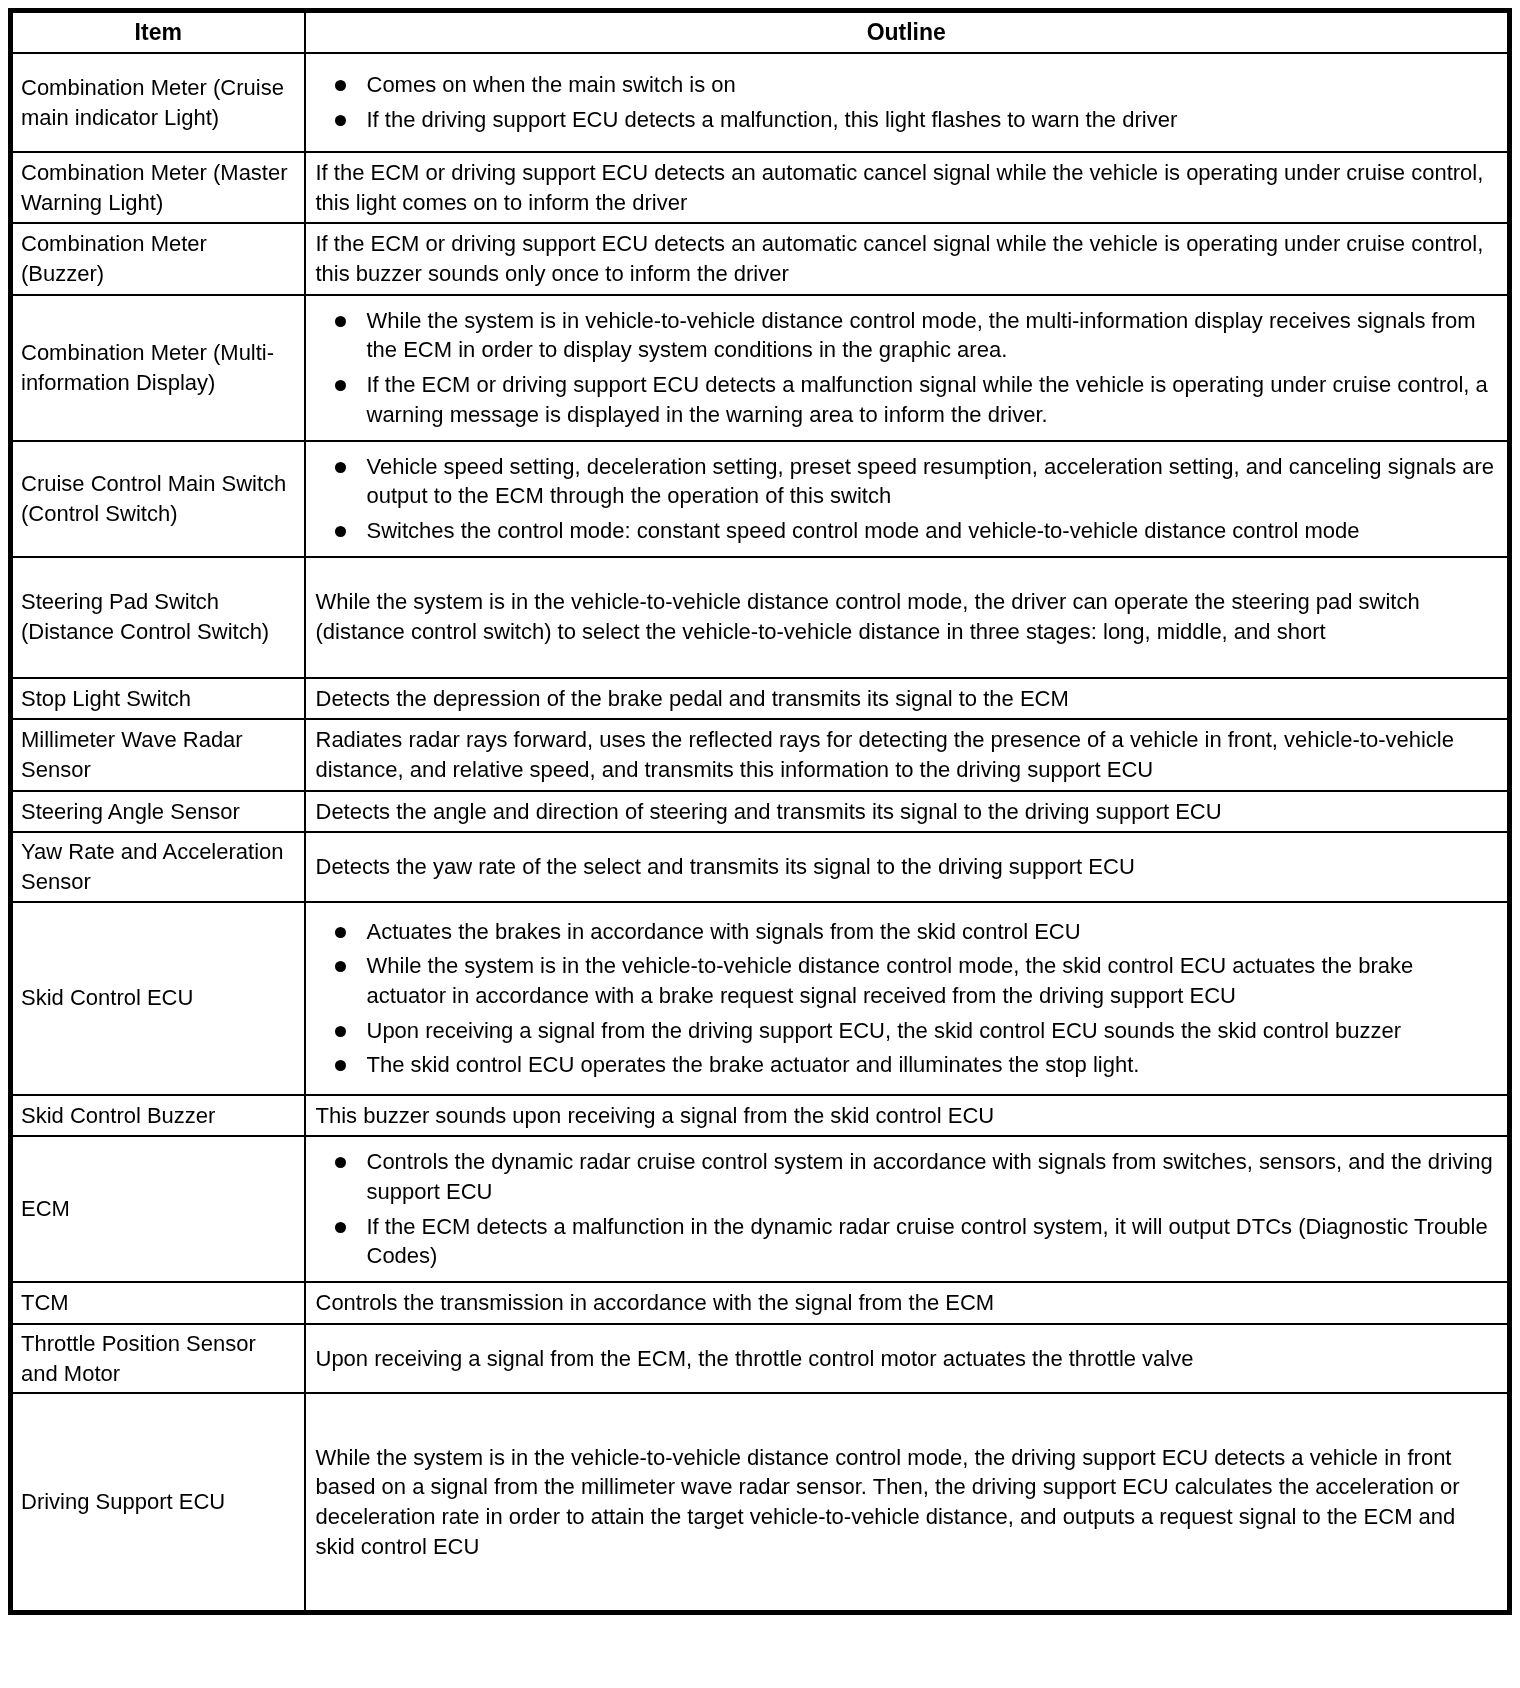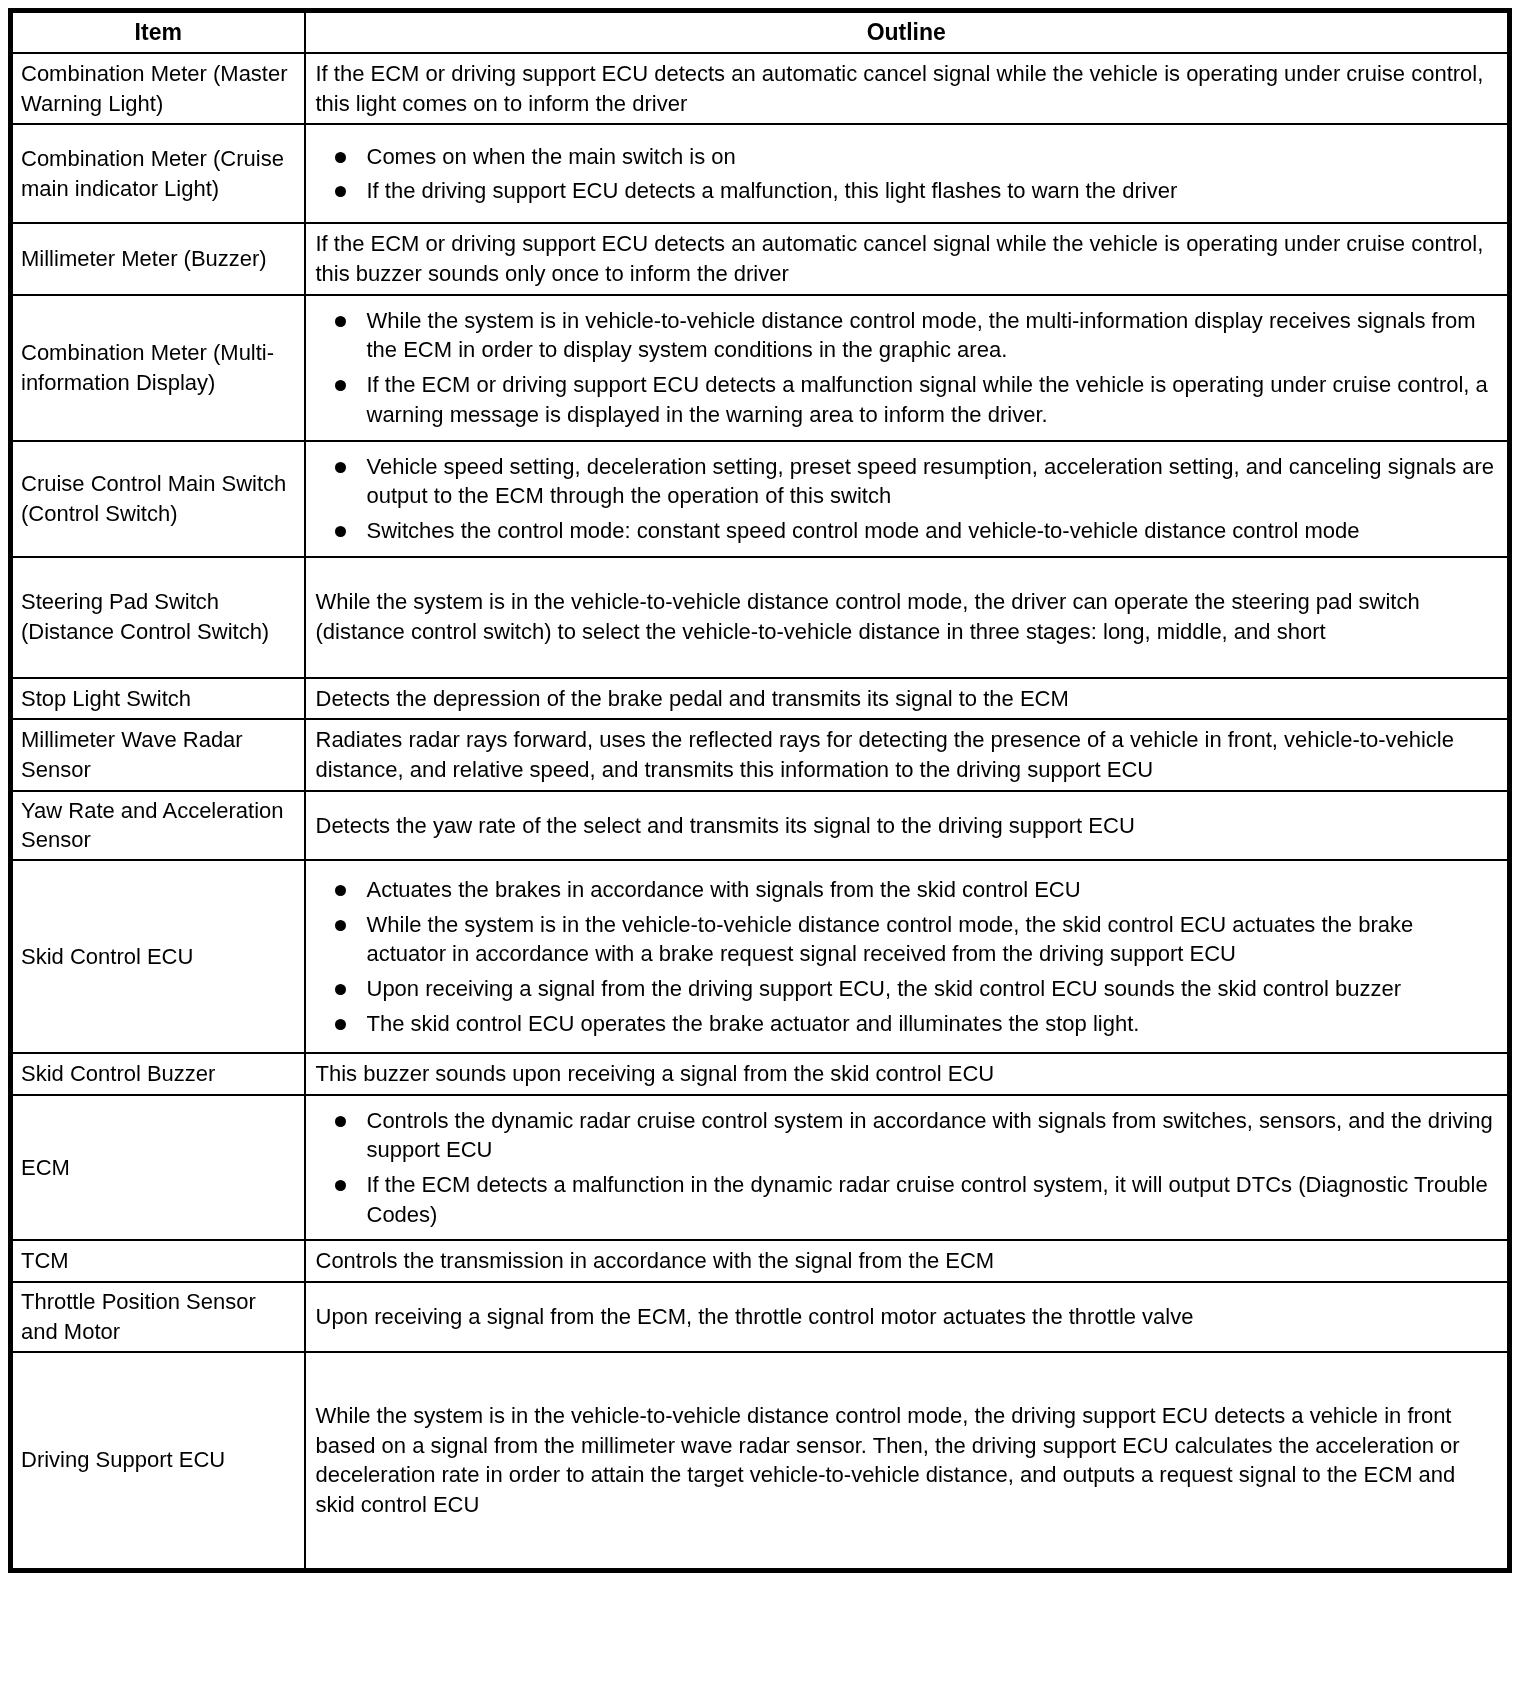--- a/index.html
+++ b/index.html
@@ -75,45 +75,45 @@
         <col class="c-outline">
       </colgroup>
     <thead>
       <tr style="height:40px">
         <th>Item</th>
         <th>Outline</th>
       </tr>
     </thead>
     <tbody>
 
+      <tr style="height:99px">
+        <td class="item">Combination Meter (Cruise main indicator Light)</td>
+        <td class="outline">
+          <ul class="blist">
+            <li>
+                <span class="dot"></span>
+                <span class="btxt">Comes on when the main switch is on</span>
+              </li>
+            <li>
+                <span class="dot"></span>
+                <span class="btxt">If the driving support ECU detects a malfunction, this light flashes to warn the driver</span>
+              </li>
+          </ul>
+        </td>
+      </tr>
+
       <tr style="height:65px">
         <td class="item">Combination Meter (Master Warning Light)</td>
         <td class="outline">
             <div class="txt">If the ECM or driving support ECU detects an automatic cancel signal while the vehicle is operating under cruise control, this light comes on to inform the driver</div>
           </td>
       </tr>
 
-      <tr style="height:99px">
-        <td class="item">Combination Meter (Cruise main indicator Light)</td>
-        <td class="outline">
-          <ul class="blist">
-            <li>
-                <span class="dot"></span>
-                <span class="btxt">Comes on when the main switch is on</span>
-              </li>
-            <li>
-                <span class="dot"></span>
-                <span class="btxt">If the driving support ECU detects a malfunction, this light flashes to warn the driver</span>
-              </li>
-          </ul>
-        </td>
-      </tr>
-
       <tr style="height:65px">
-        <td class="item">Millimeter Meter (Buzzer)</td>
+        <td class="item">Combination Meter (Buzzer)</td>
         <td class="outline">
             <div class="txt">If the ECM or driving support ECU detects an automatic cancel signal while the vehicle is operating under cruise control, this buzzer sounds only once to inform the driver</div>
           </td>
       </tr>
 
       <tr style="height:126px">
         <td class="item">Combination Meter (Multi-information Display)</td>
         <td class="outline">
           <ul class="blist">
             <li>
@@ -160,20 +160,26 @@
       </tr>
 
 
       <tr style="height:68px">
         <td class="item">Millimeter Wave Radar Sensor</td>
         <td class="outline">
             <div class="txt">Radiates radar rays forward, uses the reflected rays for detecting the presence of a vehicle in front, vehicle-to-vehicle distance, and relative speed, and transmits this information to the driving support ECU</div>
           </td>
       </tr>
 
+      <tr style="height:37px">
+        <td class="item">Steering Angle Sensor</td>
+        <td class="outline">
+            <div class="txt">Detects the angle and direction of steering and transmits its signal to the driving support ECU</div>
+          </td>
+      </tr>
 
 
       <tr style="height:67px">
         <td class="item">Yaw Rate and Acceleration Sensor</td>
         <td class="outline">
             <div class="txt">Detects the yaw rate of the select and transmits its signal to the driving support ECU</div>
           </td>
       </tr>
 
       <tr style="height:193px">

